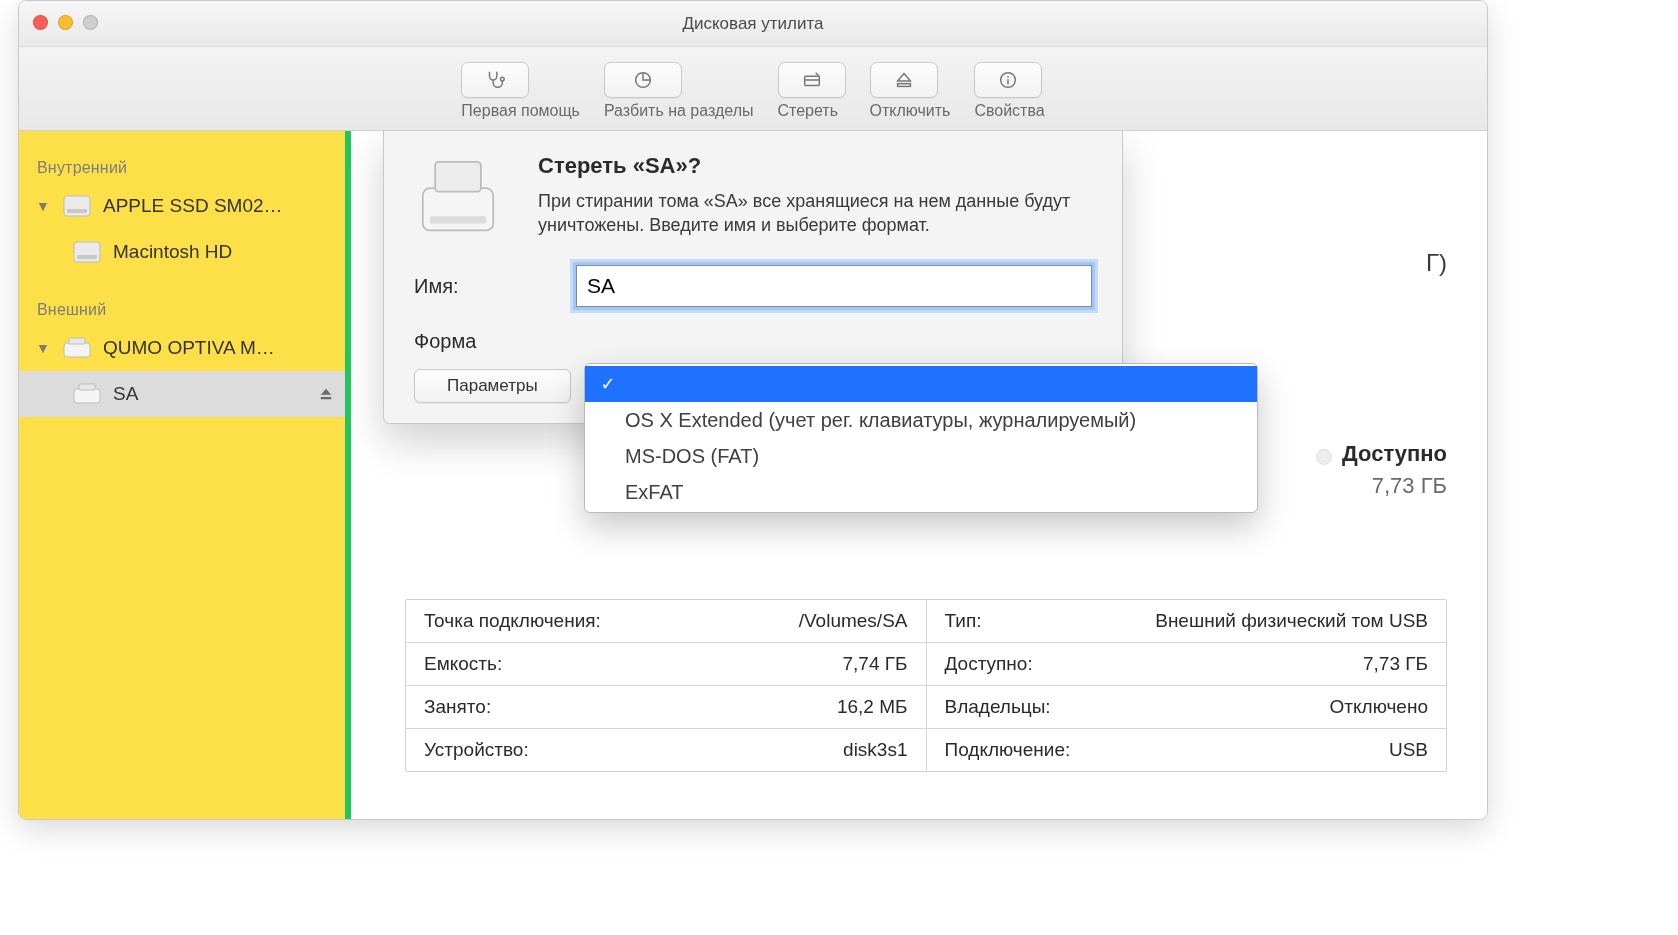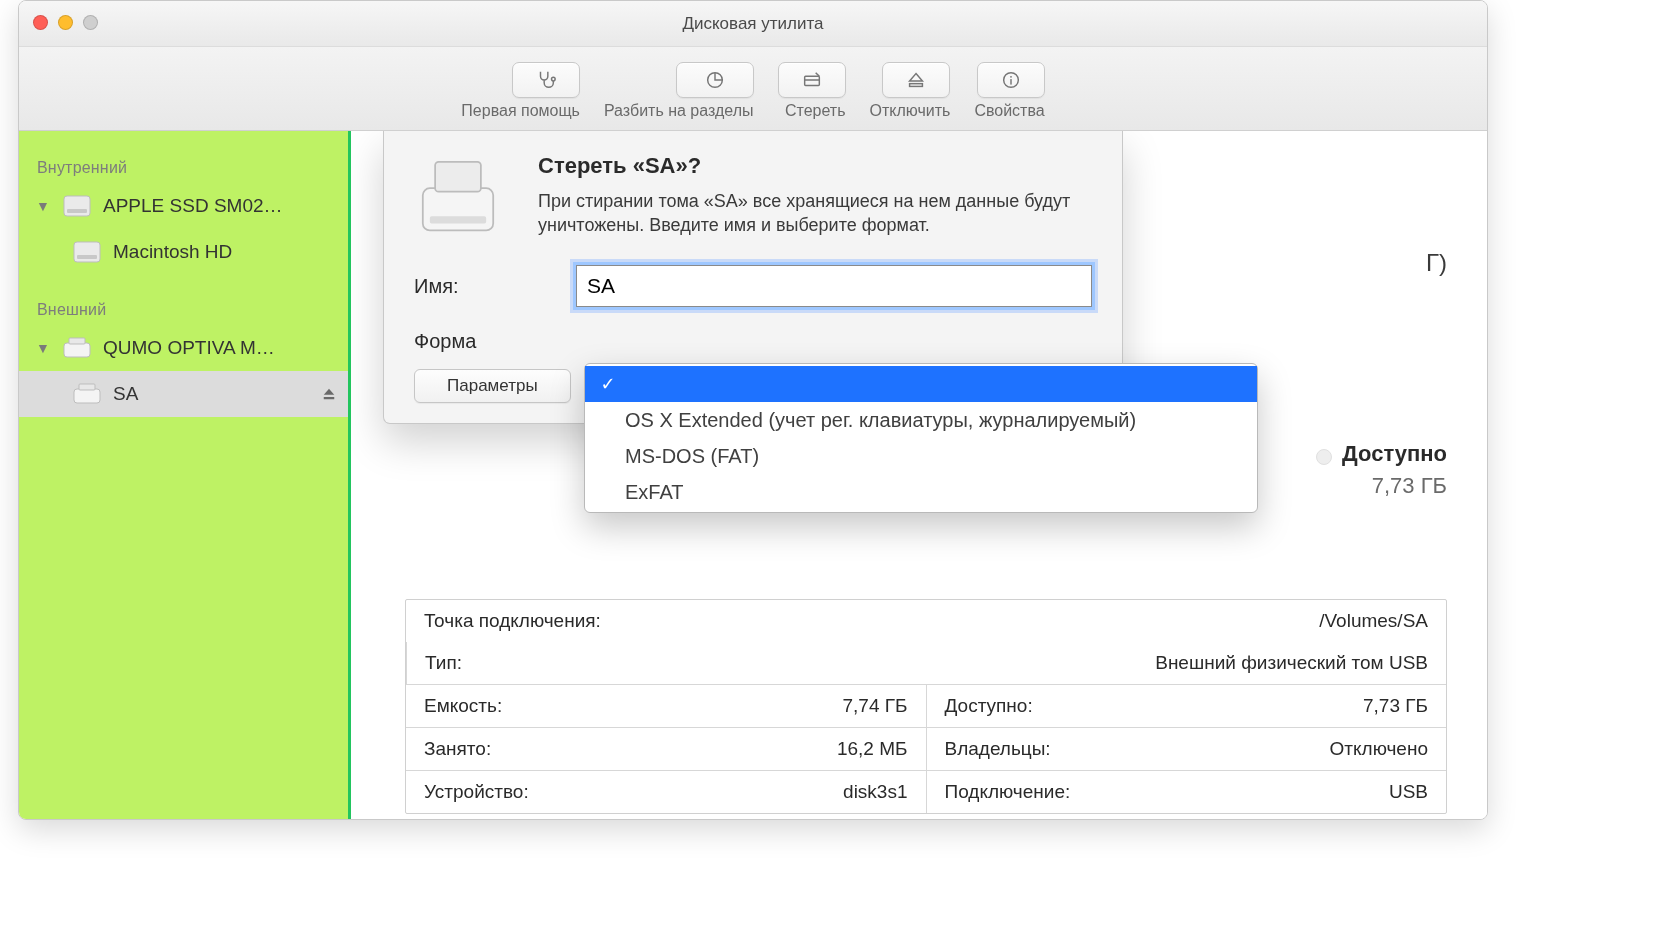--- a/index.html
+++ b/index.html
@@ -12,29 +12,29 @@
   .titlebar { height: 46px; background: linear-gradient(#f6f6f6, #e9e9e9); border-bottom: 1px solid #dcdcdc; display: flex; align-items: center; position: relative; }
   .traffic-lights { position: absolute; left: 14px; top: 14px; display: flex; gap: 10px; }
   .tl { width: 15px; height: 15px; border-radius: 50%; border: 1px solid rgba(0,0,0,0.15); }
   .tl.red { background: #ff5f57; }
   .tl.yellow { background: #ffbd2e; }
   .tl.green { background: #cfcfcf; } 
   .title { width: 100%; text-align: center; font-size: 17px; color: #4a4a4a; font-weight: 400; }
 
   
   .toolbar { height: 84px; background: linear-gradient(#f3f3f3,#e8e8e8); border-bottom: 1px solid #d0d0d0; display:flex; align-items:center; justify-content:center; gap: 24px; padding-top: 4px; }
-  .toolbar .tb { display:flex; flex-direction:column; align-items:flex-end; gap:4px; }
+  .toolbar .tb { display:flex; flex-direction:column; align-items:flex-start; gap:4px; }
   .toolbar .tb .btn { width: 68px; height: 36px; border-radius: 7px; background: linear-gradient(#fcfcfc,#f2f2f2); border:1px solid #c8c8c8; display:flex; align-items:center; justify-content:center; box-shadow: 0 1px 0 rgba(255,255,255,0.8) inset, 0 1px 1px rgba(0,0,0,0.05); }
   .toolbar .tb .lbl { font-size: 16px; color: #6a6a6a; }
   .toolbar .tb.wide .btn { width: 78px; }
   .toolbar .icon { width: 22px; height: 22px; }
 
   
   .body { display: flex; height: calc(100% - 46px - 84px); }
-  .sidebar { width: 332px; border-right: 3px solid #22c55e; background: #bef264; padding-top: 20px; }
+  .sidebar { width: 332px; border-right: 6px solid #22c55e; background: #fde047; padding-top: 20px; }
   .sidebar .section-label { font-size: 16px; color: #7d7d7d; padding: 8px 18px 6px; letter-spacing: .2px; }
   .sidebar .row { display:flex; align-items:center; gap: 12px; height: 46px; padding: 0 10px 0 16px; font-size: 19px; color: #333; }
   .sidebar .row.nested { padding-left: 54px; }
   .sidebar .row.selected { background: #dcdcdc; }
   .disclosure { width: 16px; text-align:center; color:#7a7a7a; font-size: 14px; }
   .disk-icon { width: 28px; height: 22px; }
   .eject { margin-left: auto; color:#6a6a6a; }
 
   .content { position: relative; flex:1; background:#fff; overflow:hidden; }
 
@@ -60,21 +60,21 @@
   
   .right-peek { position:absolute; right: 40px; top: 118px; font-size: 24px; color:#3a3a3a; }
   .avail-block { position:absolute; right: 40px; top: 298px; text-align:right;margin-top:12px; }
   .avail-block .dot { display:inline-block; width:16px; height:16px; border-radius:50%; background:#eeeeee; border:1px solid #e0e0e0; vertical-align:middle; margin-right:10px; }
   .avail-block .lbl { font-size: 22px; font-weight:700; color:#2a2a2a; }
   .avail-block .val { font-size: 22px; color:#6a6a6a; margin-top: 6px; }
 
   
   .info-table { position:absolute; left: 54px; right: 40px; top: 468px; border:1px solid #d0d0d0; border-radius:2px; }
   .info-table .irow { display:flex; border-top:1px solid #d7d7d7; }
-  .info-table .irow:first-child { border-top:none;flex-direction:column; }
+  .info-table .irow:first-child { border-top:none; }
   .info-table .cell { flex:1; display:flex; justify-content:space-between; align-items:center; padding: 10px 18px; font-size: 19px; color:#2a2a2a; }
   .info-table .cell + .cell { border-left:1px solid #d7d7d7; }
   .info-table .cell .k { color:#2a2a2a; }
   .info-table .cell .v { color:#2a2a2a; }
 
   
   svg { display:block; }
 </style>
 </head>
 <body>

